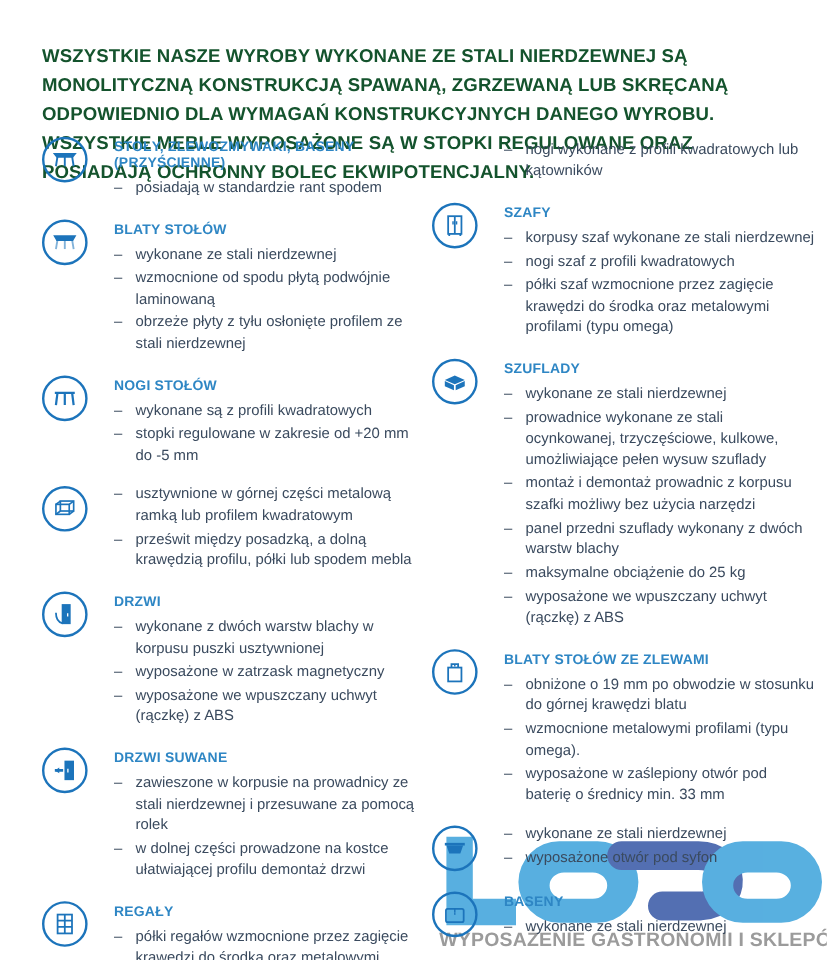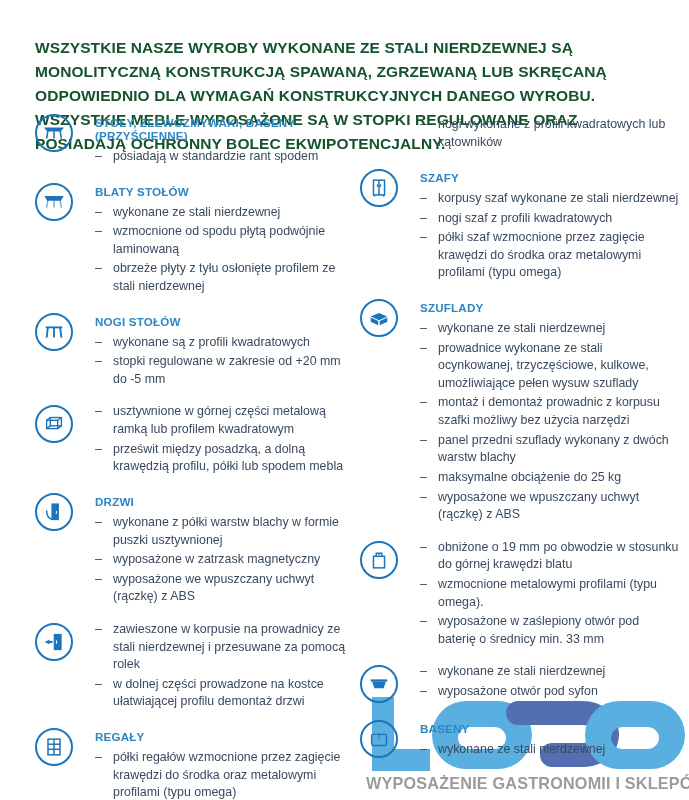--- a/index.html
+++ b/index.html
@@ -185,21 +185,21 @@
       <line x1="15.6" y1="12" x2="15.6" y2="15" stroke="#fff" stroke-width="1.2"></line>
                 </g>
               </svg>
             </div>
     </div>
     <div class="sec-body">
       <div class="section-title">DRZWI</div>
       <div class="bullets">
               <div class="bullet">
                 <span class="dash">–</span>
-                <span class="btxt">wykonane z półki warstw blachy w formie puszki usztywnionej</span>
+                <span class="btxt">wykonane z dwóch warstw blachy w korpusu puszki usztywnionej</span>
               </div>
               <div class="bullet">
                 <span class="dash">–</span>
                 <span class="btxt">wyposażone w zatrzask magnetyczny</span>
               </div>
               <div class="bullet">
                 <span class="dash">–</span>
                 <span class="btxt">wyposażone we wpuszczany uchwyt (rączkę) z ABS</span>
               </div>
             </div>
@@ -213,20 +213,21 @@
                 <g stroke="#1c74bb" stroke-width="1.6">
       <rect x="13.5" y="5" width="7" height="16" fill="#1c74bb"></rect>
       <line x1="11.5" y1="13" x2="4" y2="13" stroke-width="2.4"></line>
       <polygon points="4,13 8,10.4 8,15.6" fill="#1c74bb" stroke="none"></polygon>
       <line x1="15.8" y1="11.5" x2="15.8" y2="14.8" stroke="#fff" stroke-width="1.2"></line>
                 </g>
               </svg>
             </div>
     </div>
     <div class="sec-body">
+      <div class="section-title">DRZWI SUWANE</div>
       <div class="bullets">
               <div class="bullet">
                 <span class="dash">–</span>
                 <span class="btxt">zawieszone w korpusie na prowadnicy ze stali nierdzewnej i przesuwane za pomocą rolek</span>
               </div>
               <div class="bullet">
                 <span class="dash">–</span>
                 <span class="btxt">w dolnej części prowadzone na kostce ułatwiającej profilu demontaż drzwi</span>
               </div>
             </div>
@@ -356,20 +357,21 @@
               <svg viewBox="0 0 26 26">
                 <g stroke="#1c74bb" stroke-width="1.6" fill="none">
       <rect x="7" y="9" width="12" height="12.5"></rect>
       <path d="M10 9 V5.8 H16 V9"></path>
       <line x1="13" y1="5.8" x2="13" y2="8" stroke-width="1.3"></line>
                 </g>
               </svg>
             </div>
     </div>
     <div class="sec-body">
+      <div class="section-title">BLATY STOŁÓW ZE ZLEWAMI</div>
       <div class="bullets">
               <div class="bullet">
                 <span class="dash">–</span>
                 <span class="btxt">obniżone o 19 mm po obwodzie w stosunku do górnej krawędzi blatu</span>
               </div>
               <div class="bullet">
                 <span class="dash">–</span>
                 <span class="btxt">wzmocnione  metalowymi profilami (typu omega).</span>
               </div>
               <div class="bullet">

